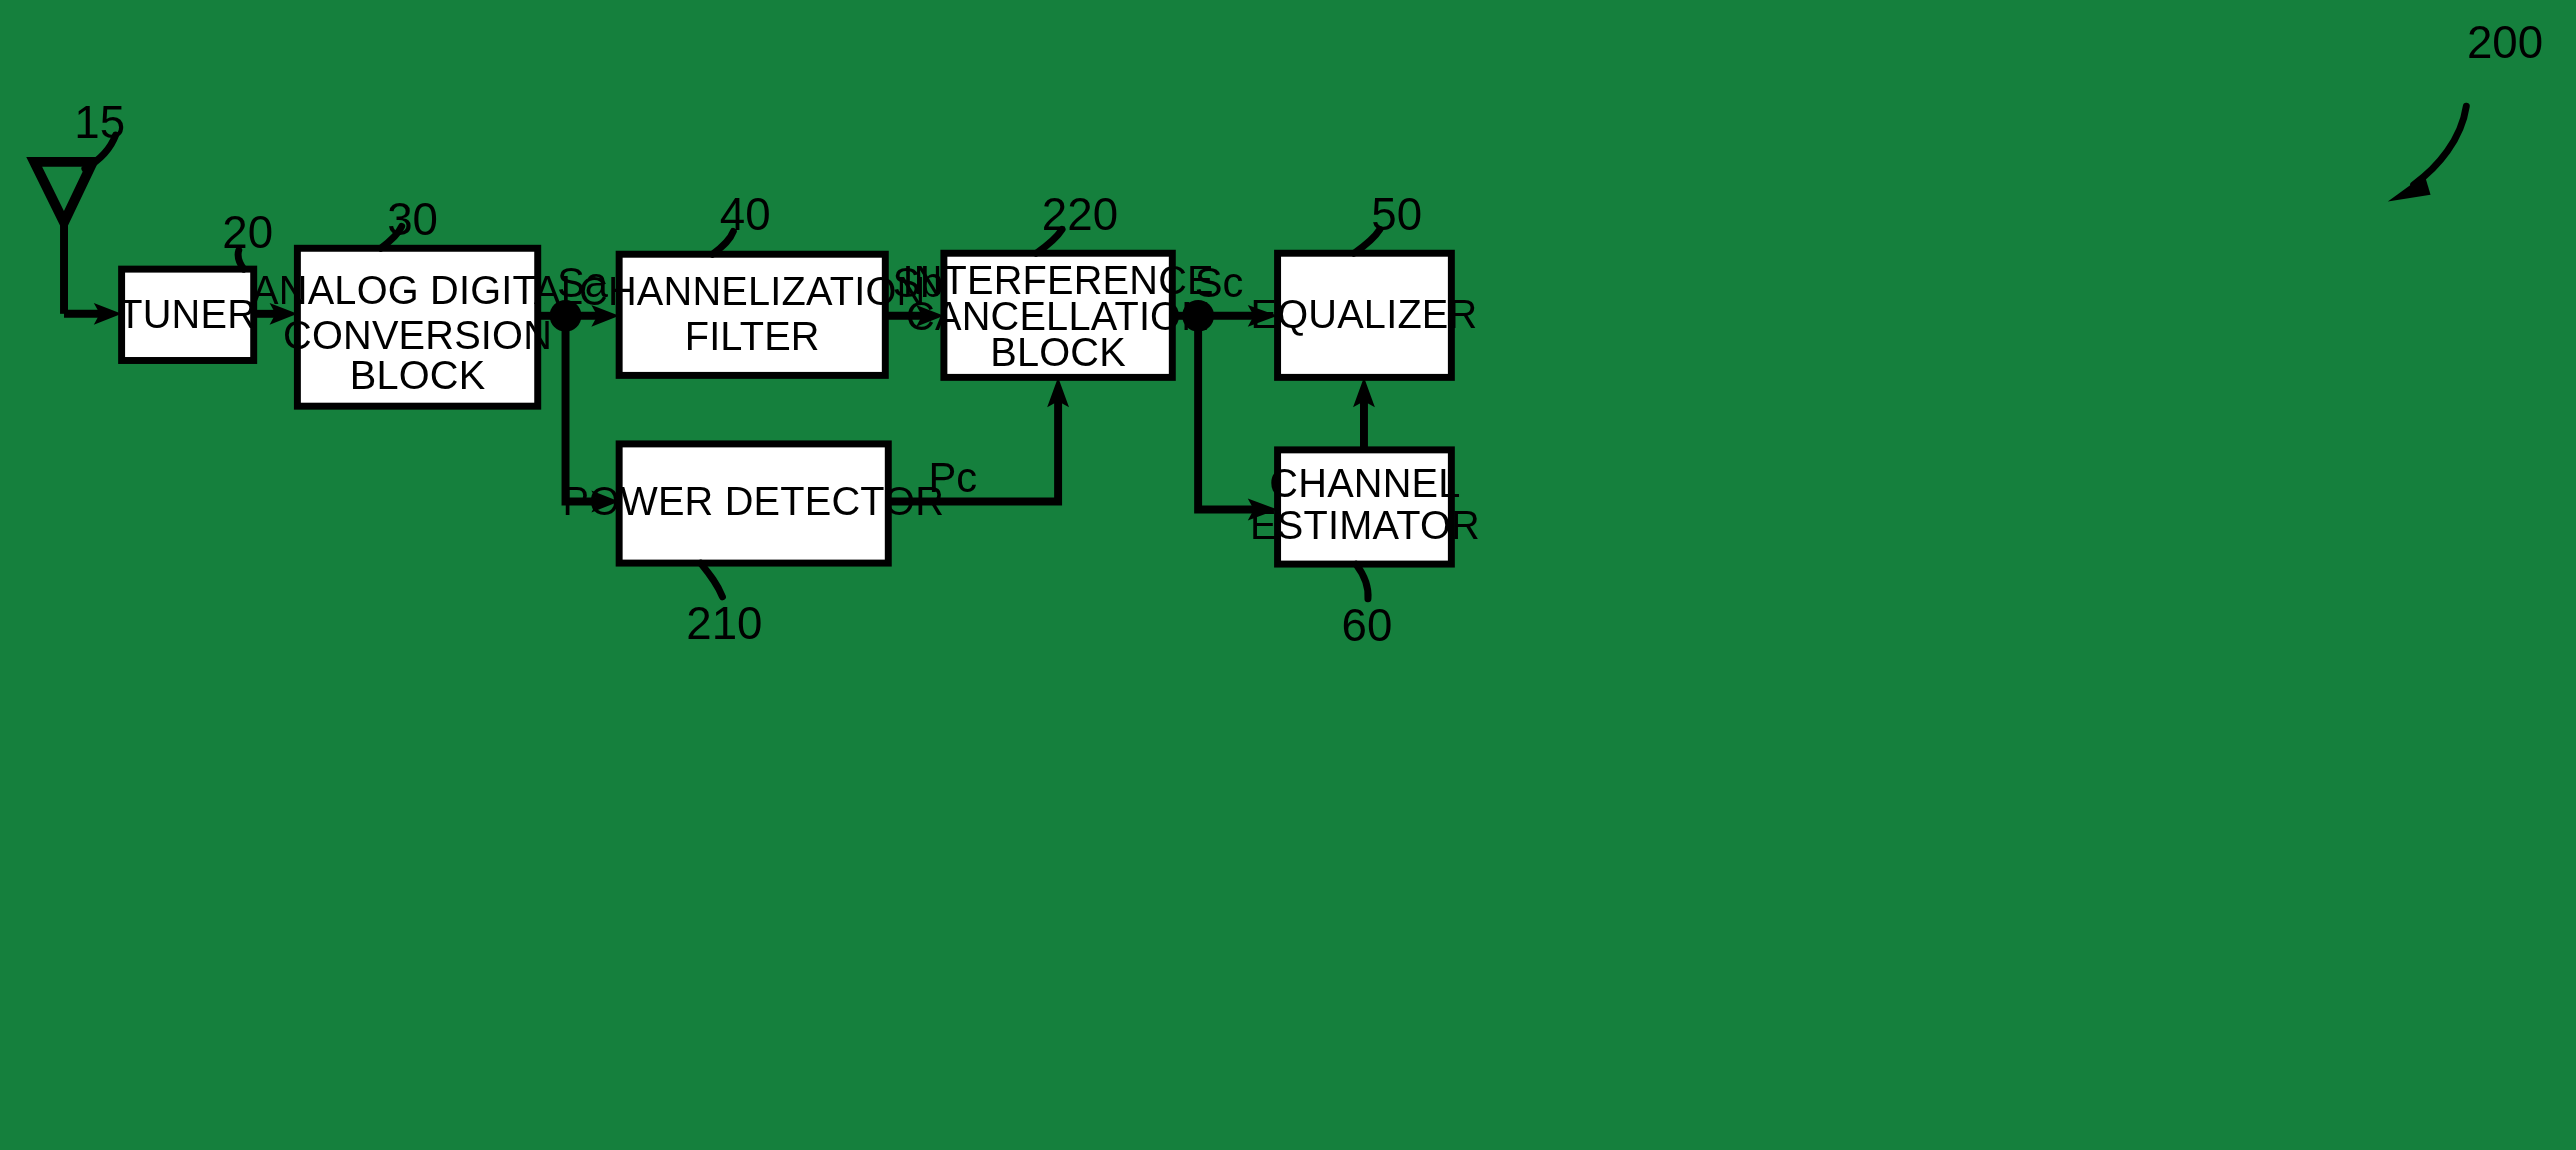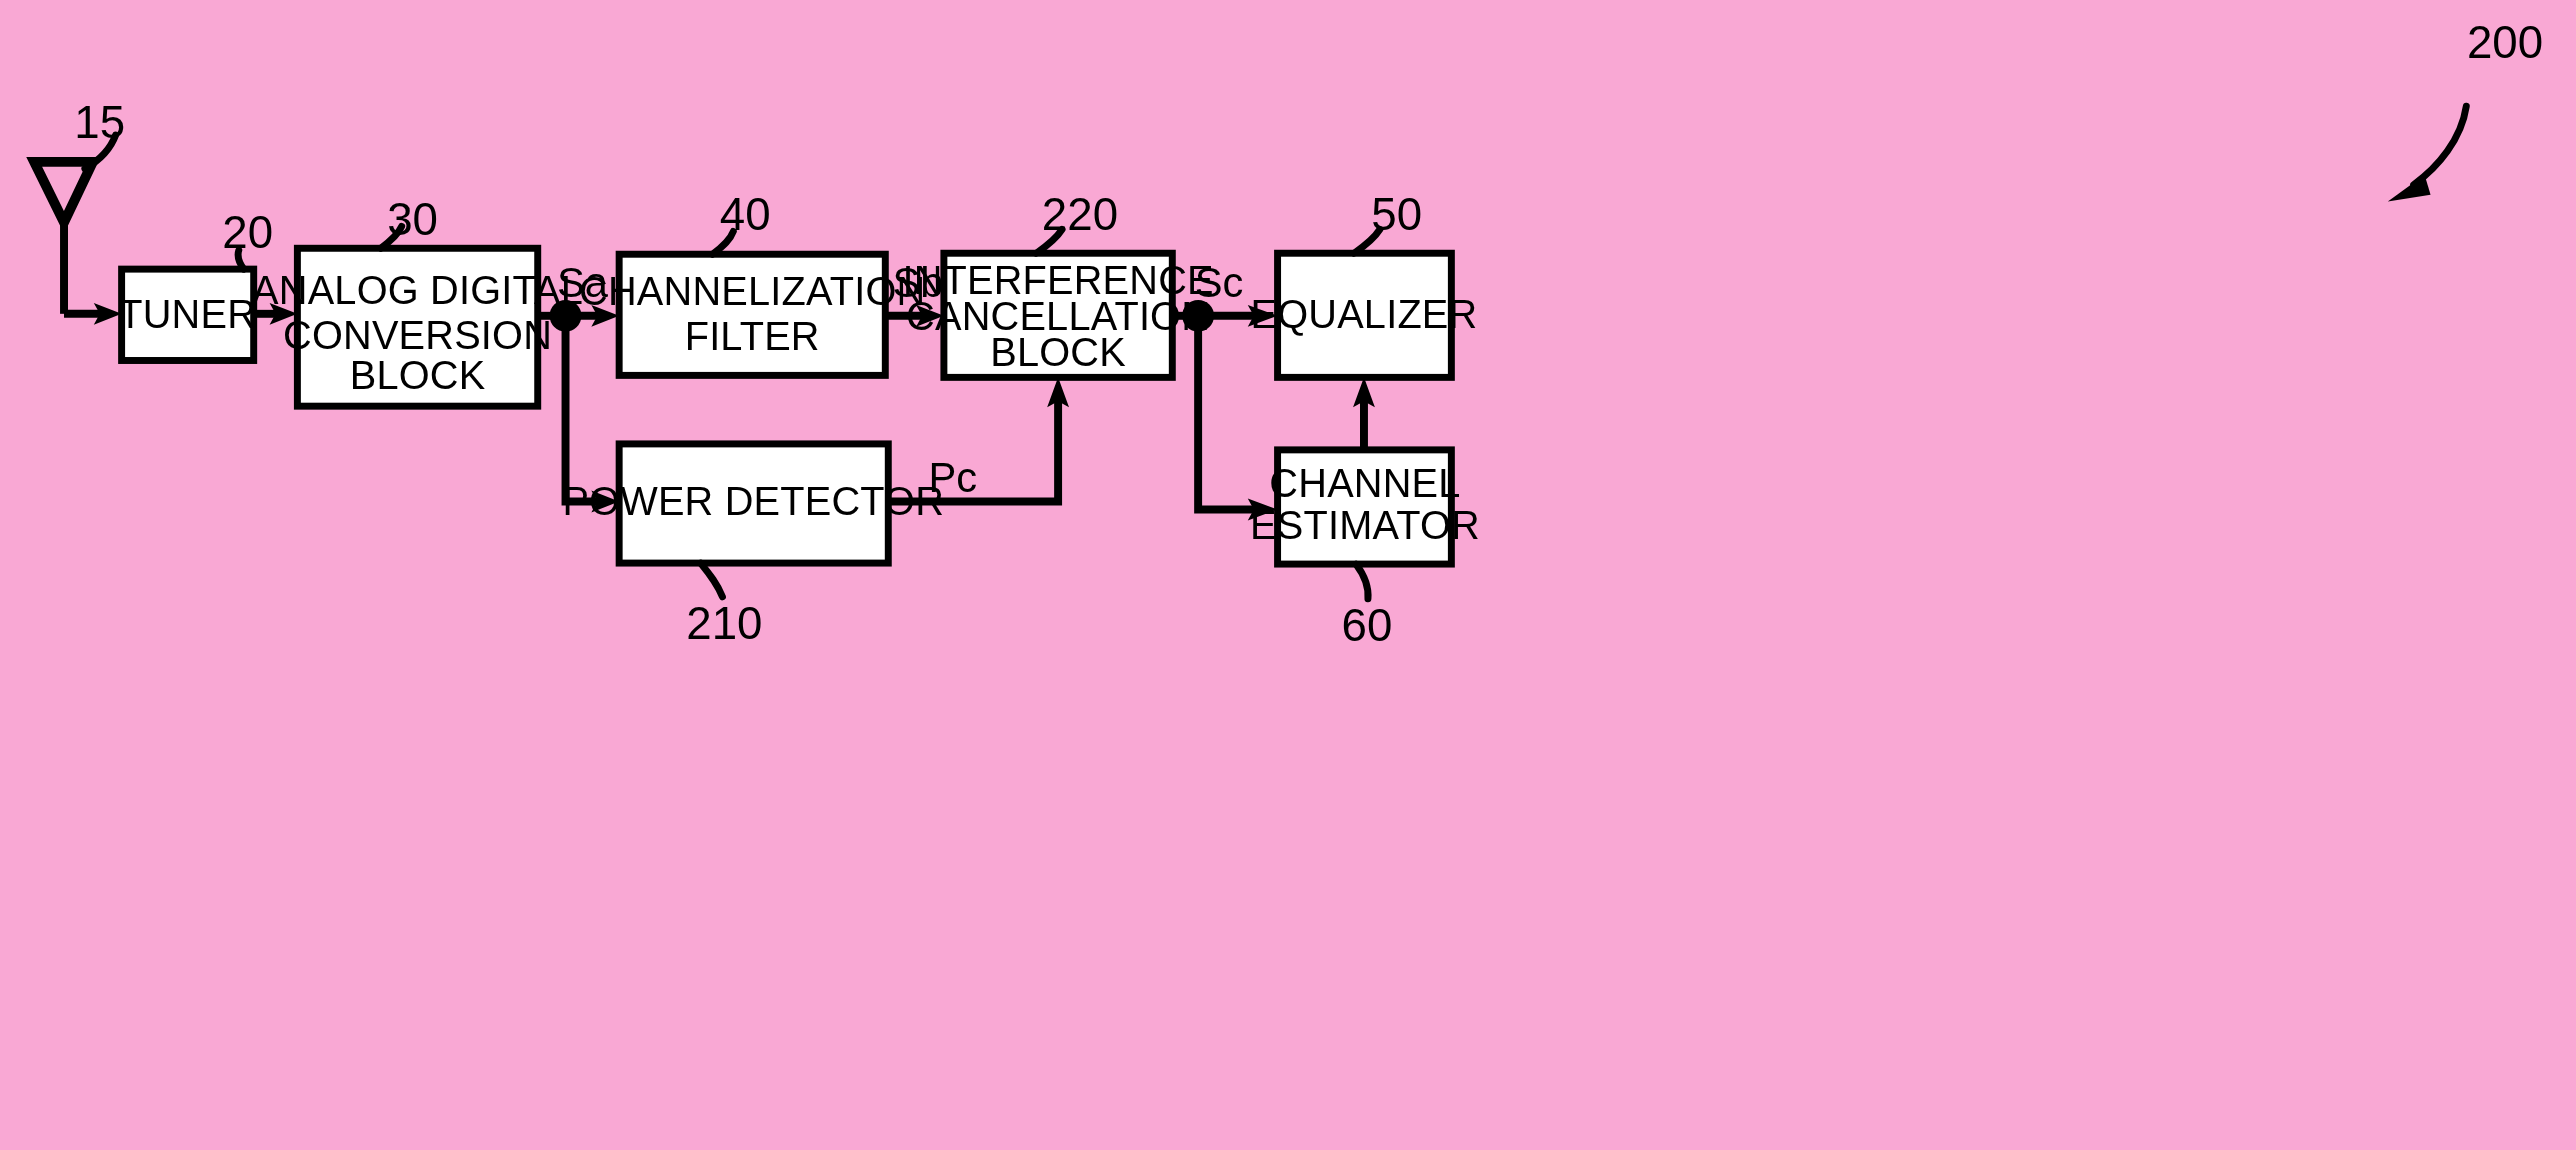--- a/index.html
+++ b/index.html
@@ -10,21 +10,21 @@
   body {
     width: 2576px;
     height: 1150px;
     font-family: "Liberation Sans", sans-serif;
     overflow: hidden;
   }
   #diagram-root {
     position: relative;
     width: 2576px;
     height: 1150px;
-    background: #f9a8d4;
+    background: #15803d;
   }
   svg#figure {
     display: block;
     width: 2576px;
     height: 1150px;
   }
   .blk-rect {
     fill: #ffffff;
     stroke: #000000;
     stroke-width: 7;

